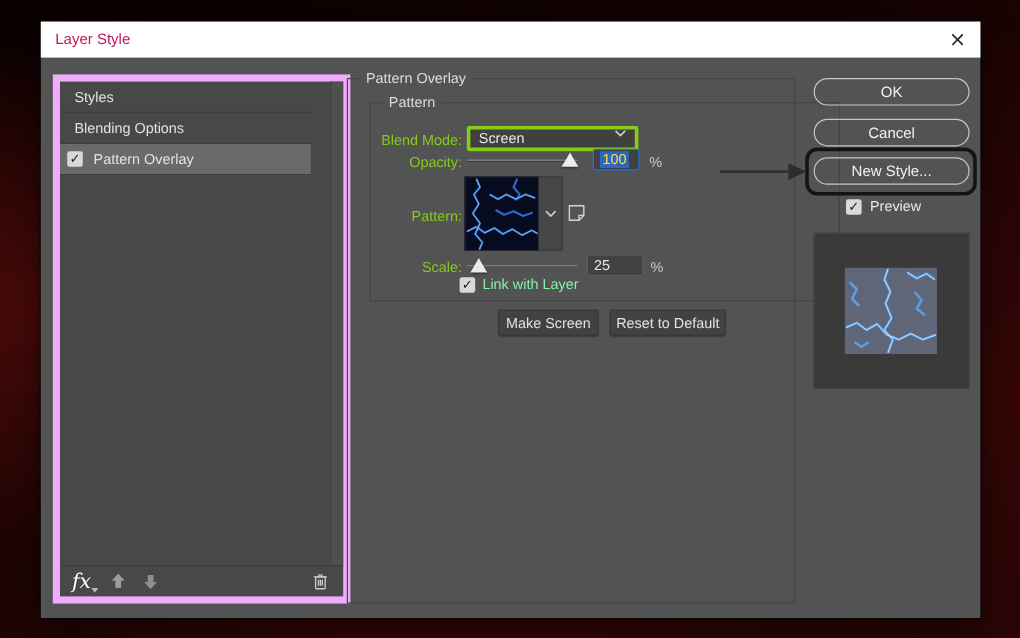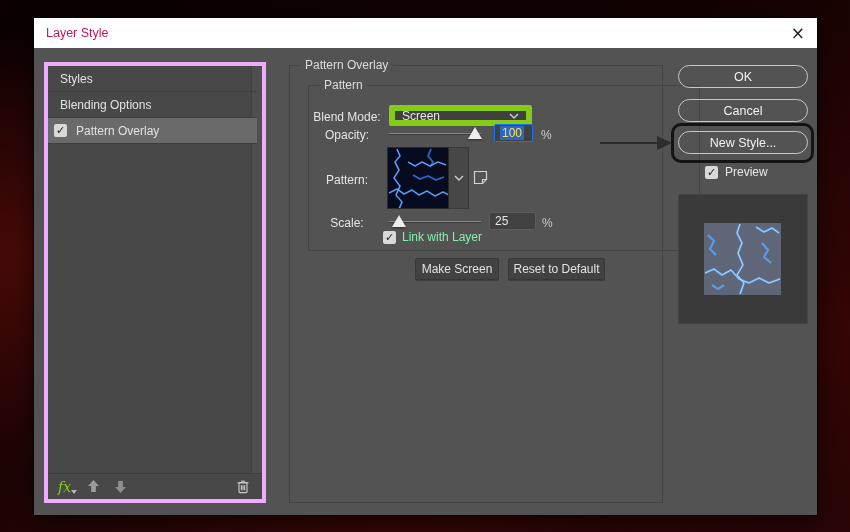--- a/index.html
+++ b/index.html
@@ -21,61 +21,61 @@
   }
   .titlebar {
     position:absolute; left:0; top:0; width:100%; height:30px; background:#ffffff;
     display:flex; align-items:center; justify-content:space-between; padding:0 12px;
   }
   .titlebar .title { color:#be185d; font-size:12.5px; }
   .close-btn { color:#222; font-size:17px; line-height:1; cursor:default; font-family:"DejaVu Sans", sans-serif; }
 
   
   .left-panel {
-    position:absolute; left:10px; top:44px; width:222px; height:441px;
-    background:#484848; border:4px solid #f0abfc;
+    position:absolute; left:10px; top:44px; width:248px; height:441px;
+    background:#484848; border:6px solid #f0abfc;
   }
   .scroll-track {
     position:absolute; right:0; top:0; width:11px; bottom:26px;
     background:#4f4f4f; border-left:1px solid #414141;
   }
   .style-row {
     position:absolute; left:0; width:209px; height:26px;
     display:flex; align-items:center; padding-left:12px;
     border-bottom:1px solid #3e3e3e; color:#e2e2e2;
   }
   .style-row.selected { background:#6a6a6a; padding-left:6px; }
   .left-toolbar {
     position:absolute; left:0; bottom:0; width:100%; height:26px;
     border-top:1px solid #3e3e3e; display:flex; align-items:center; padding:0 10px;
   }
-  .fx { font-family:"DejaVu Serif", serif; font-style:italic; color:#84cc16; font-size:14px; position:relative; margin-right:16px; }
+  .fx { font-family:"DejaVu Serif", serif; font-style:italic; color:#ffffff; font-size:17px; position:relative; margin-right:16px; }
   .fx::after { content:""; position:absolute; right:-6px; bottom:1px; border-left:3px solid transparent; border-right:3px solid transparent; border-top:4px solid #b5b5b5; }
   .tb-icon { margin-right:14px; display:flex; align-items:center; }
   .trash { margin-left:auto; margin-right:2px; }
 
   
   .main-group {
     position:absolute; left:255px; top:47px; width:374px; height:438px;
     border:1px solid #454545;
   }
   .group-label {
     position:absolute; top:-8px; left:10px; background:#535353; padding:0 5px; color:#dcdcdc;
   }
   .inner-group {
     position:absolute; left:18px; top:19px; width:392px; height:166px;
     border:1px solid #454545;
   }
-  .field-label { position:absolute; width:76px; text-align:center; color:#e5e5e5; }
+  .field-label { position:absolute; width:76px; text-align:right; color:#84cc16; }
   .unit { position:absolute; color:#c9c9c9; }
 
   .dropdown {
     position:absolute; left:80px; top:19px; width:143px; height:21px;
-    background:#404040; border:6px solid #84cc16; border-radius:2px;
-    display:flex; align-items:center; justify-content:space-between; padding:0 7px;
+    background:#404040; border:3px solid #84cc16; border-radius:2px;
+    display:flex; align-items:flex-start; justify-content:space-between; padding:0 7px;
     color:#e8e8e8;
   }
 
   .slider-track { position:absolute; width:92px; height:2px; background:#8a8a8a; border-bottom:1px solid #3c3c3c; }
   .slider-thumb {
     position:absolute; width:0; height:0;
     border-left:7px solid transparent; border-right:7px solid transparent; border-bottom:12px solid #ececec;
     filter:drop-shadow(0 1px 1px rgba(0,0,0,.5));
   }
 

